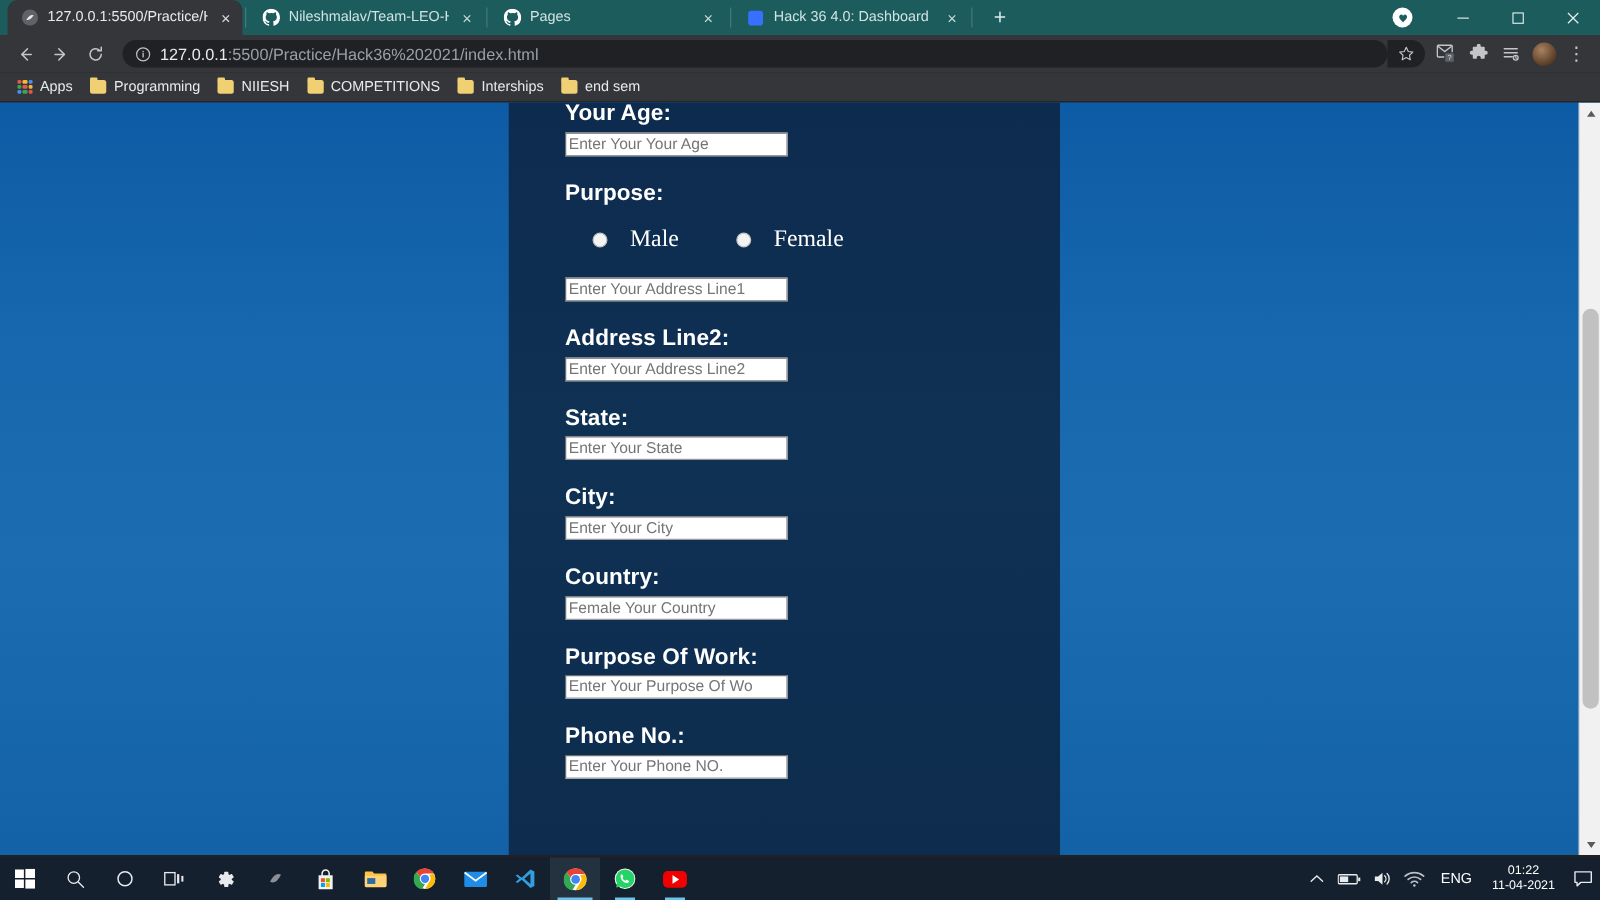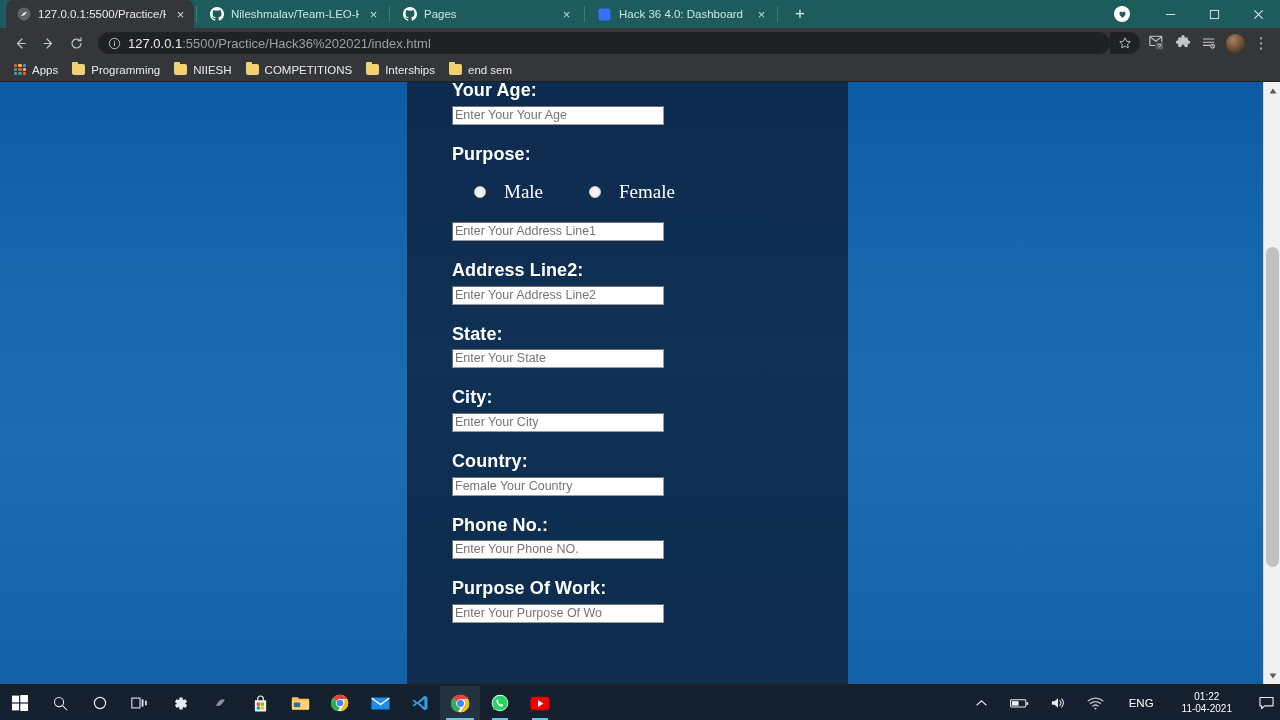--- a/index.html
+++ b/index.html
@@ -193,21 +193,21 @@
   .flabel {
     font-family: "Liberation Sans", sans-serif;
     font-weight: bold;
     font-size: 18px;
     color: #ffffff;
     letter-spacing: 0.1px;
     margin-bottom: 4px;
     line-height: 1.2;
   }
   .finput {
-    width: 212px;
+    width: 178px;
     height: 19px;
     background: #ffffff;
     border: 1px solid #9a9a9a;
     border-top-color: #6f6f6f;
     border-left-color: #6f6f6f;
     font-size: 12.5px;
     color: #757575;
     padding: 0 2px;
     font-family: "Liberation Sans", sans-serif;
     display: block;
@@ -274,21 +274,21 @@
     content:""; position:absolute; bottom:0; left:6px; right:6px;
     height: 2px; background: #6cc3e8;
   }
   .tbitem.run::after {
     content:""; position:absolute; bottom:0; left:12px; right:12px;
     height: 2px; background: #6cc3e8;
   }
   .tray {
     position: absolute; right: 0; top: 0;
     height: 34px; display: flex; align-items: center;
-    color: #e8eaed; font-size: 11px; gap: 12px;
+    color: #e8eaed; font-size: 11px; gap: 0;
   }
   .trayicon {
     width: 26px; height: 34px;
     display: flex; align-items: center; justify-content: center;
     color: #e8eaed;
   }
   .traylang { padding: 0 8px; font-size: 11.5px; color:#fff; }
   .trayclock {
     padding: 0 8px; text-align: center; line-height: 1.25;
     font-size: 10px; color: #fff;
@@ -521,27 +521,27 @@
           <div class="flabel">City:</div>
           <div class="finput">Enter Your City</div>
         </div>
 
         <div class="field">
           <div class="flabel">Country:</div>
           <div class="finput">Female Your Country</div>
         </div>
 
         <div class="field">
+          <div class="flabel">Purpose Of Work:</div>
+          <div class="finput">Enter Your Purpose Of Wo</div>
+        </div>
+
+        <div class="field">
           <div class="flabel">Phone No.:</div>
           <div class="finput">Enter Your Phone NO.</div>
-        </div>
-
-        <div class="field">
-          <div class="flabel">Purpose Of Work:</div>
-          <div class="finput">Enter Your Purpose Of Wo</div>
         </div>
 
       </div>
     </div>
 
     <div class="pagescroll">
       <div class="sbarrow">
         <svg width="8" height="6" viewBox="0 0 8 6">
             <path d="M4 0.6 L7.4 5.4 L0.6 5.4 Z" fill="#5a5a5a"></path>
           </svg>

